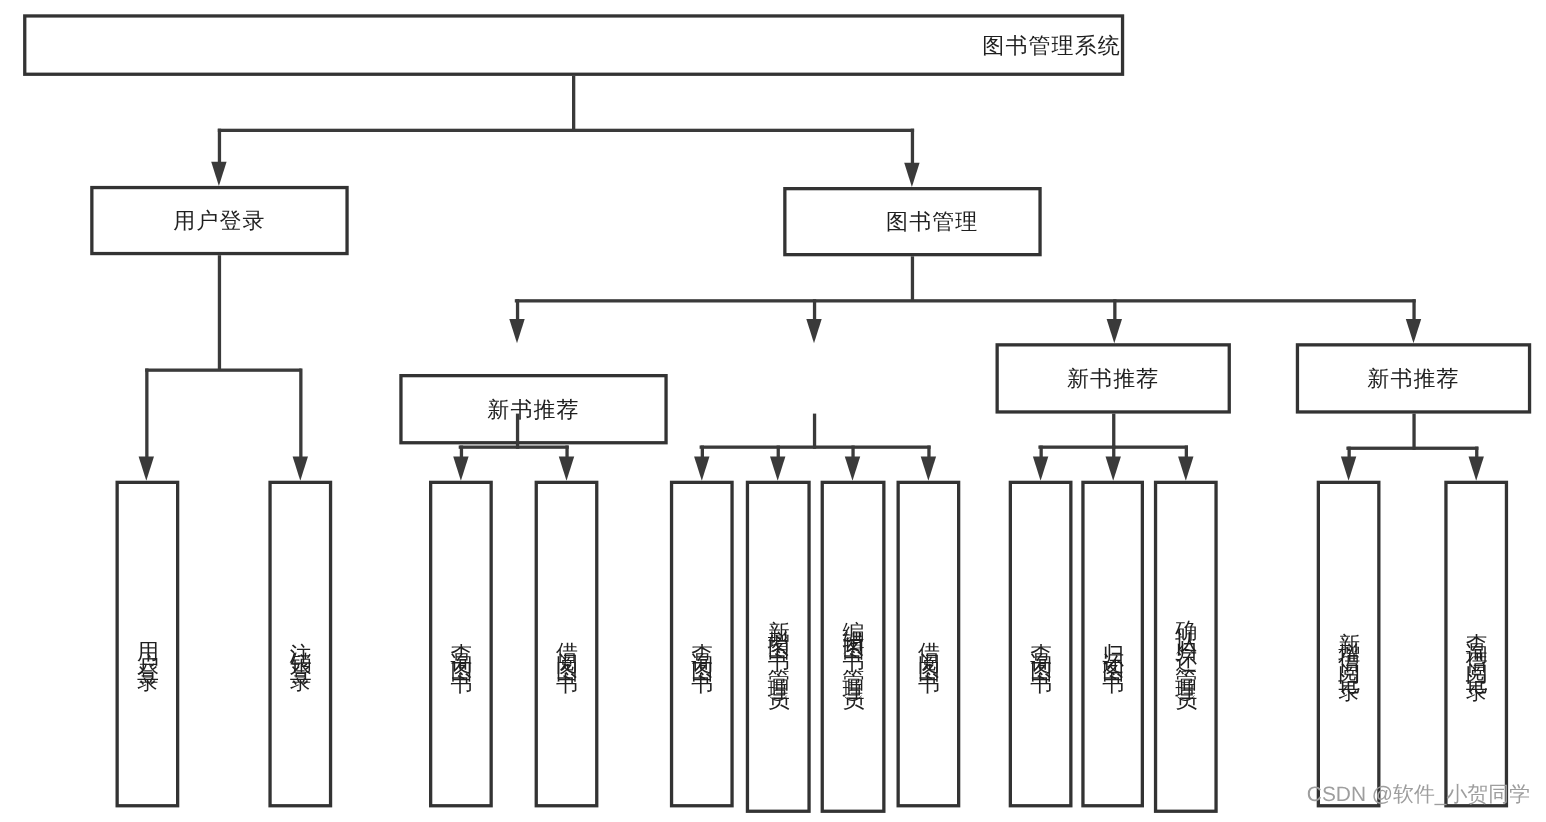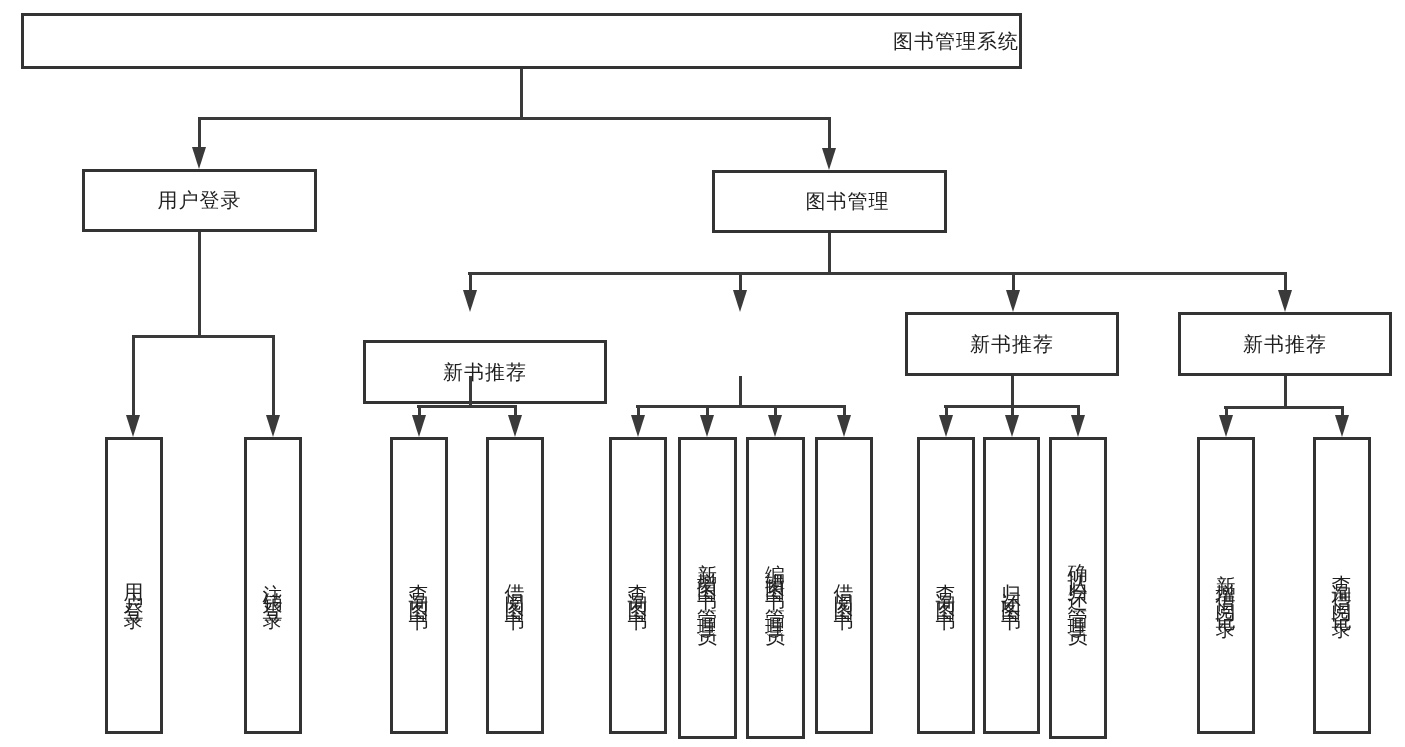--- a/index.html
+++ b/index.html
@@ -154,14 +154,15 @@
     <span class="vtext">确认归还（管理员）</span>
   </div>
 
   <div class="box" style="left:1197px;top:437px;width:58px;height:297px;">
     <span class="vtext">新增借阅记录</span>
   </div>
   <div class="box" style="left:1313px;top:437px;width:58px;height:297px;">
     <span class="vtext">查询借阅记录</span>
   </div>
 
+  <div id="watermark">CSDN @软件_小贺同学</div>
 
 </div>
 
 </body></html>

